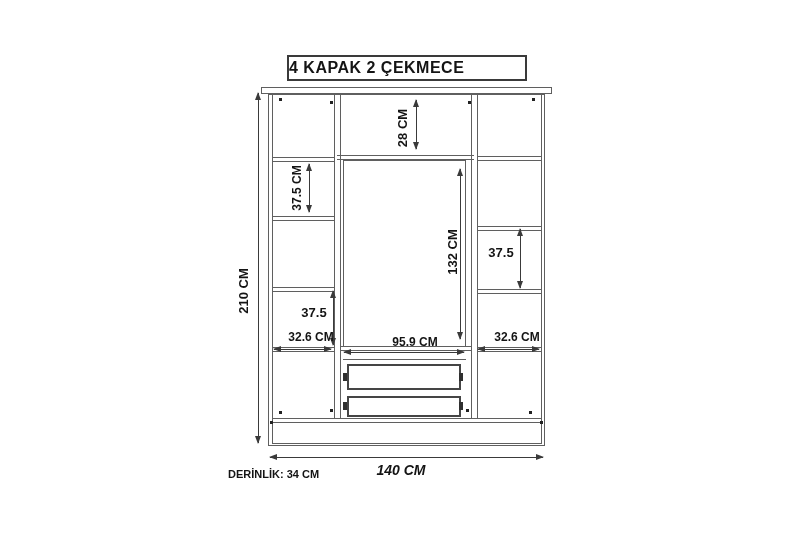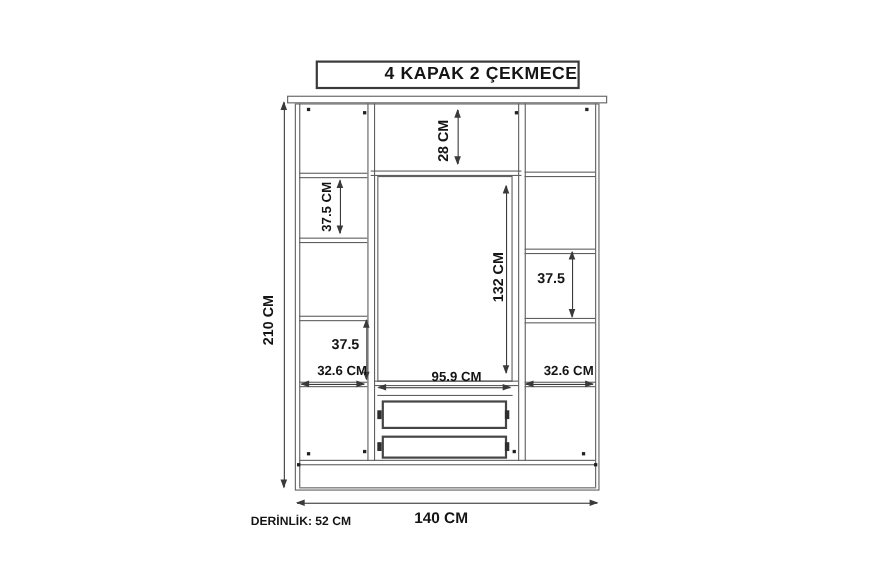--- a/index.html
+++ b/index.html
@@ -26,21 +26,21 @@
     border-left:3.5px solid transparent;border-right:3.5px solid transparent;border-top:8px solid currentColor;}
   .dim-h{position:absolute;height:1px;background:currentColor;color:var(--dimension);}
   .dim-h::before{content:"";position:absolute;top:-3px;left:-1px;width:0;height:0;
     border-top:3.5px solid transparent;border-bottom:3.5px solid transparent;border-right:8px solid currentColor;}
   .dim-h::after{content:"";position:absolute;top:-3px;right:-1px;width:0;height:0;
     border-top:3.5px solid transparent;border-bottom:3.5px solid transparent;border-left:8px solid currentColor;}
   .dlabel{position:absolute;display:flex;align-items:center;justify-content:center;
     font-weight:700;color:var(--text);font-size:12px;line-height:1;white-space:nowrap;}
   .rot{transform:rotate(-90deg);}
   #title-box{position:absolute;left:287px;top:55px;width:240px;height:26px;
-    border:2px solid #3a3a3a;box-sizing:border-box;display:flex;align-items:center;justify-content:flex-end;padding-left:20px;}
+    border:2px solid #3a3a3a;box-sizing:border-box;display:flex;align-items:center;justify-content:flex-start;}
   #title-box span{font-weight:700;font-size:16px;color:var(--text);letter-spacing:.5px;white-space:nowrap;}
   #depth-note{position:absolute;left:228px;top:468px;font-weight:700;font-size:11px;color:var(--text);white-space:nowrap;}
 </style>
 </head>
 <body>
 
 <div id="canvas">
 
   <div id="title-box">
     <span>4 KAPAK 2 ÇEKMECE</span>
@@ -106,16 +106,16 @@
 
   <div class="dlabel rot" style="left:213px;top:284px;width:60px;height:14px;font-size:13px;">210 CM</div>
   <div class="dlabel rot" style="left:377px;top:121px;width:50px;height:14px;font-size:13px;">28 CM</div>
   <div class="dlabel rot" style="left:267px;top:181px;width:60px;height:14px;">37.5 CM</div>
   <div class="dlabel rot" style="left:425px;top:245px;width:54px;height:14px;font-size:13px;">132 CM</div>
   <div class="dlabel" style="left:479px;top:246px;width:44px;height:13px;font-size:13px;">37.5</div>
   <div class="dlabel" style="left:292px;top:306px;width:44px;height:13px;font-size:13px;">37.5</div>
   <div class="dlabel" style="left:282px;top:330px;width:58px;height:13px;">32.6 CM</div>
   <div class="dlabel" style="left:386px;top:335px;width:58px;height:13px;">95.9 CM</div>
   <div class="dlabel" style="left:488px;top:330px;width:58px;height:13px;">32.6 CM</div>
-  <div class="dlabel" style="left:361px;top:462px;width:80px;height:15px;font-size:14px;">140 CM</div>
-  <div id="depth-note">DERİNLİK: 52 CM</div>
+  <div class="dlabel" style="left:361px;top:462px;width:80px;height:15px;font-size:14px;font-style:italic;">140 CM</div>
+  <div id="depth-note">DERİNLİK: 34 CM</div>
 
 </div>
 
 </body></html>

